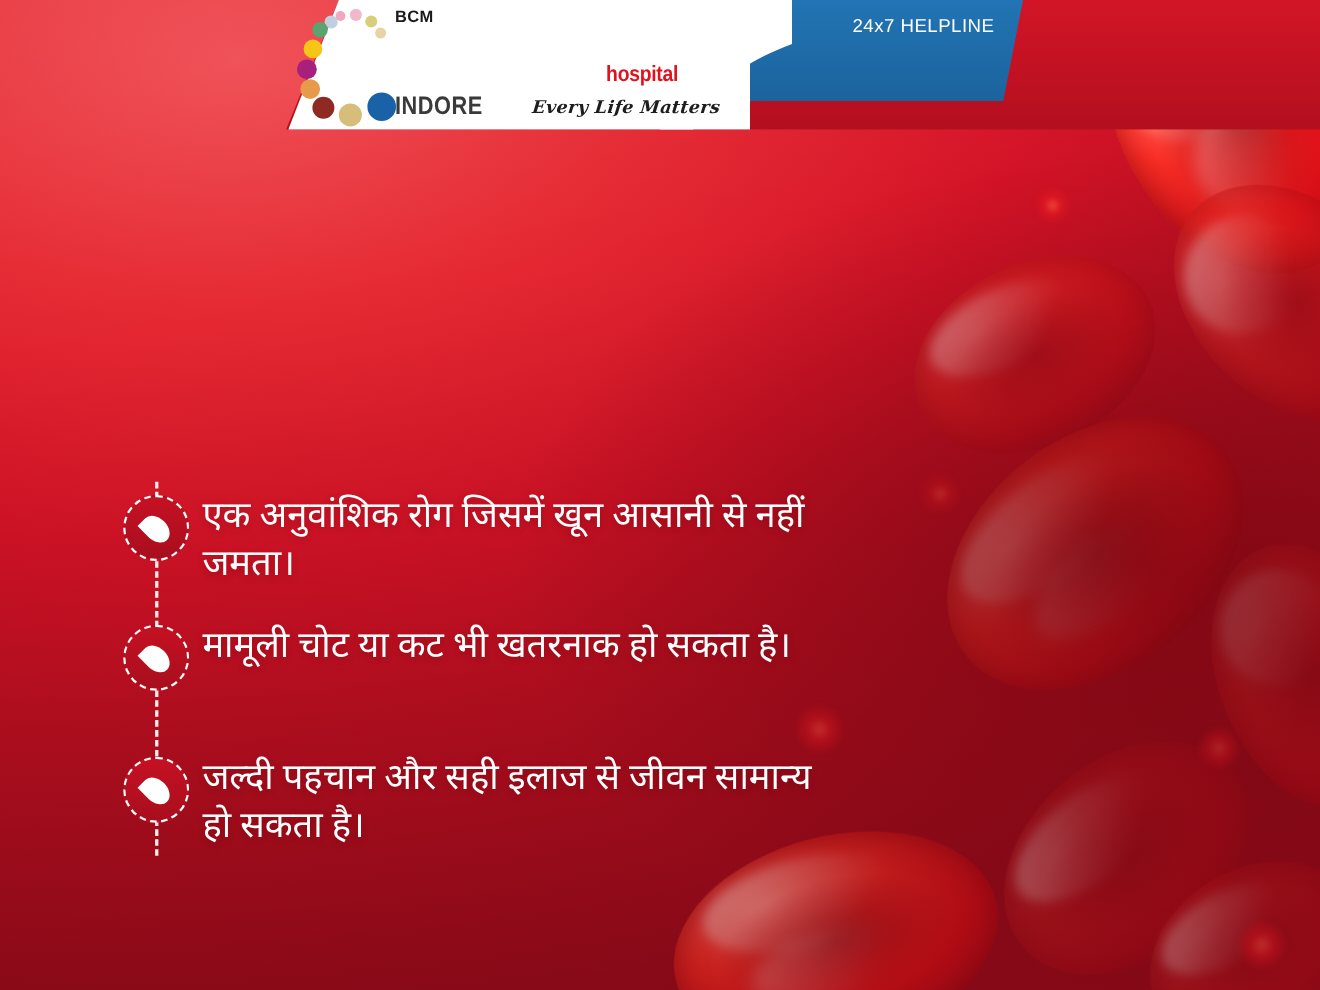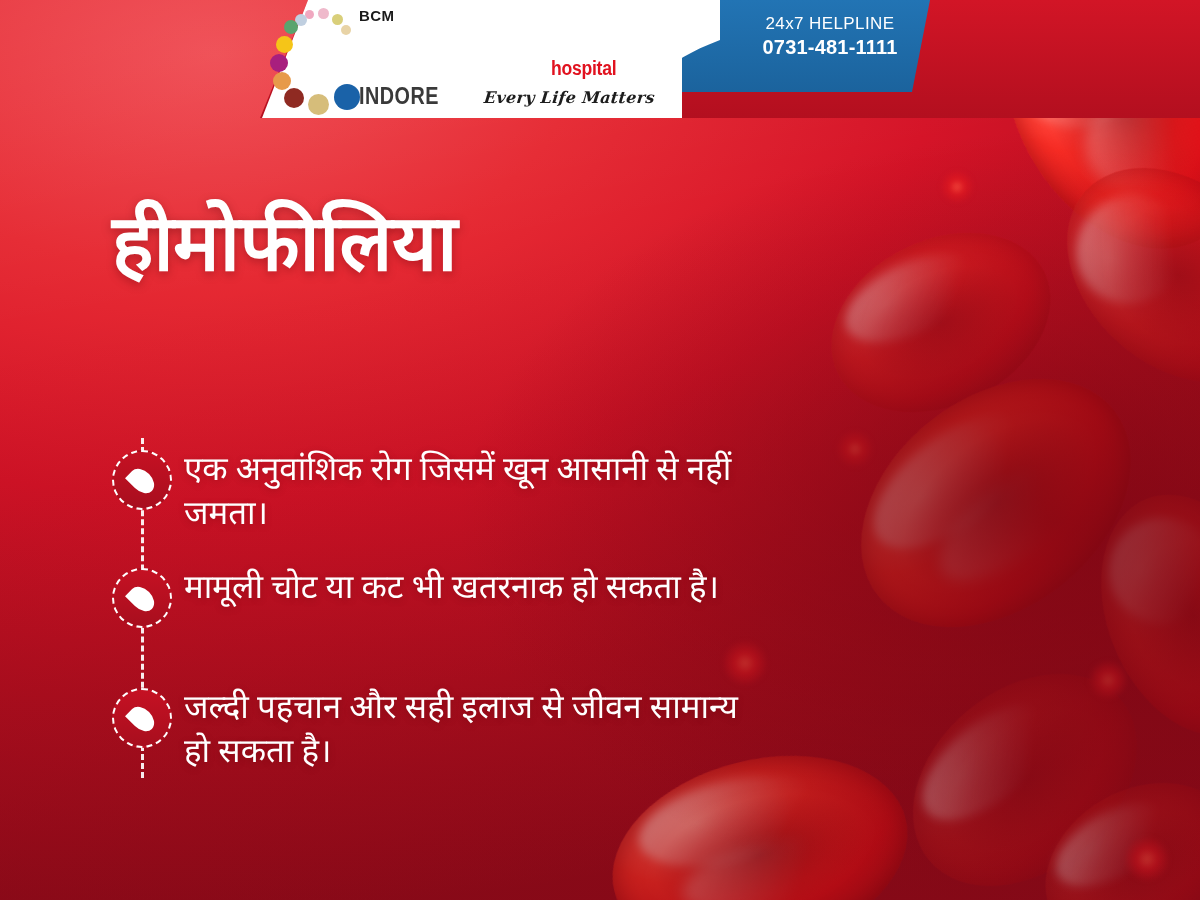--- a/index.html
+++ b/index.html
@@ -86,22 +86,22 @@
     background:#ffffff;
     clip-path: path("M0,0 L120,0 L120,40 C62,62 44,86 30,118 L0,118 Z");
   }
 
   .blue-band {
     position:absolute; left:620px; top:0; width:310px; height:92px;
     background:linear-gradient(180deg,#2274b4 0%,#1b639d 100%);
     clip-path: polygon(64px 0, 310px 0, 292px 92px, 0 92px);
   }
   .helpline {
-    position:absolute; left:740px; top:14px; width:180px;
-    text-align:center; color:#ffffff; line-height:1.22;
+    position:absolute; left:724px; top:14px; width:180px;
+    text-align:right; color:#ffffff; line-height:1.22;
   }
   .helpline .h-top { font-size:17px; letter-spacing:.4px; font-weight:400; }
   .helpline .h-num { font-size:20px; font-weight:bold; letter-spacing:.2px; }
 
   
   .logo-dots { position:absolute; left:283px; top:8px; width:80px; height:100px; }
   .logo-dots i { position:absolute; border-radius:50%; display:block; }
 
   .brand-bcm {
     position:absolute; left:359px; top:7px;
@@ -230,21 +230,20 @@
 
   <div class="bg-shade"></div>
 
   <div class="header-wrap">
 
     <div class="red-band"></div>
 
     <div class="blue-band"></div>
     <div class="helpline">
       <div class="h-top">24x7 HELPLINE</div>
-      <div class="h-num">0731-481-1111</div>
     </div>
 
     <div class="white-card"></div>
     <div class="white-curve"></div>
 
     <div class="logo-dots">
       <i style="left:22px;  top:2px;  width:9px;  height:9px;  background:#f0a8c0;"></i>
       <i style="left:35px;  top:0px;  width:11px; height:11px; background:#efb9cb;"></i>
       <i style="left:12px;  top:6px;  width:12px; height:12px; background:#c0cfe0;"></i>
       <i style="left:49px;  top:6px;  width:11px; height:11px; background:#d9cf7a;"></i>
@@ -258,21 +257,20 @@
       <i style="left:51px;  top:76px; width:26px; height:26px; background:#1a62a8;"></i>
     </div>
 
     <div class="brand-bcm">BCM</div>
     <div class="brand-hospital">hospital</div>
     <div class="brand-indore">INDORE</div>
     <div class="brand-tagline">Every Life Matters</div>
   </div>
 
   <div class="headline">
-    <span>हीमोफीलिया</span>
   </div>
 
   <div class="timeline">
     <div class="dash-line"></div>
 
     <div class="bullet" style="top:30px;">
       <div class="drop-badge">
         <span class="drop"></span>
       </div>
       <div class="bullet-text">एक अनुवांशिक रोग जिसमें खून आसानी से नहीं जमता।</div>

